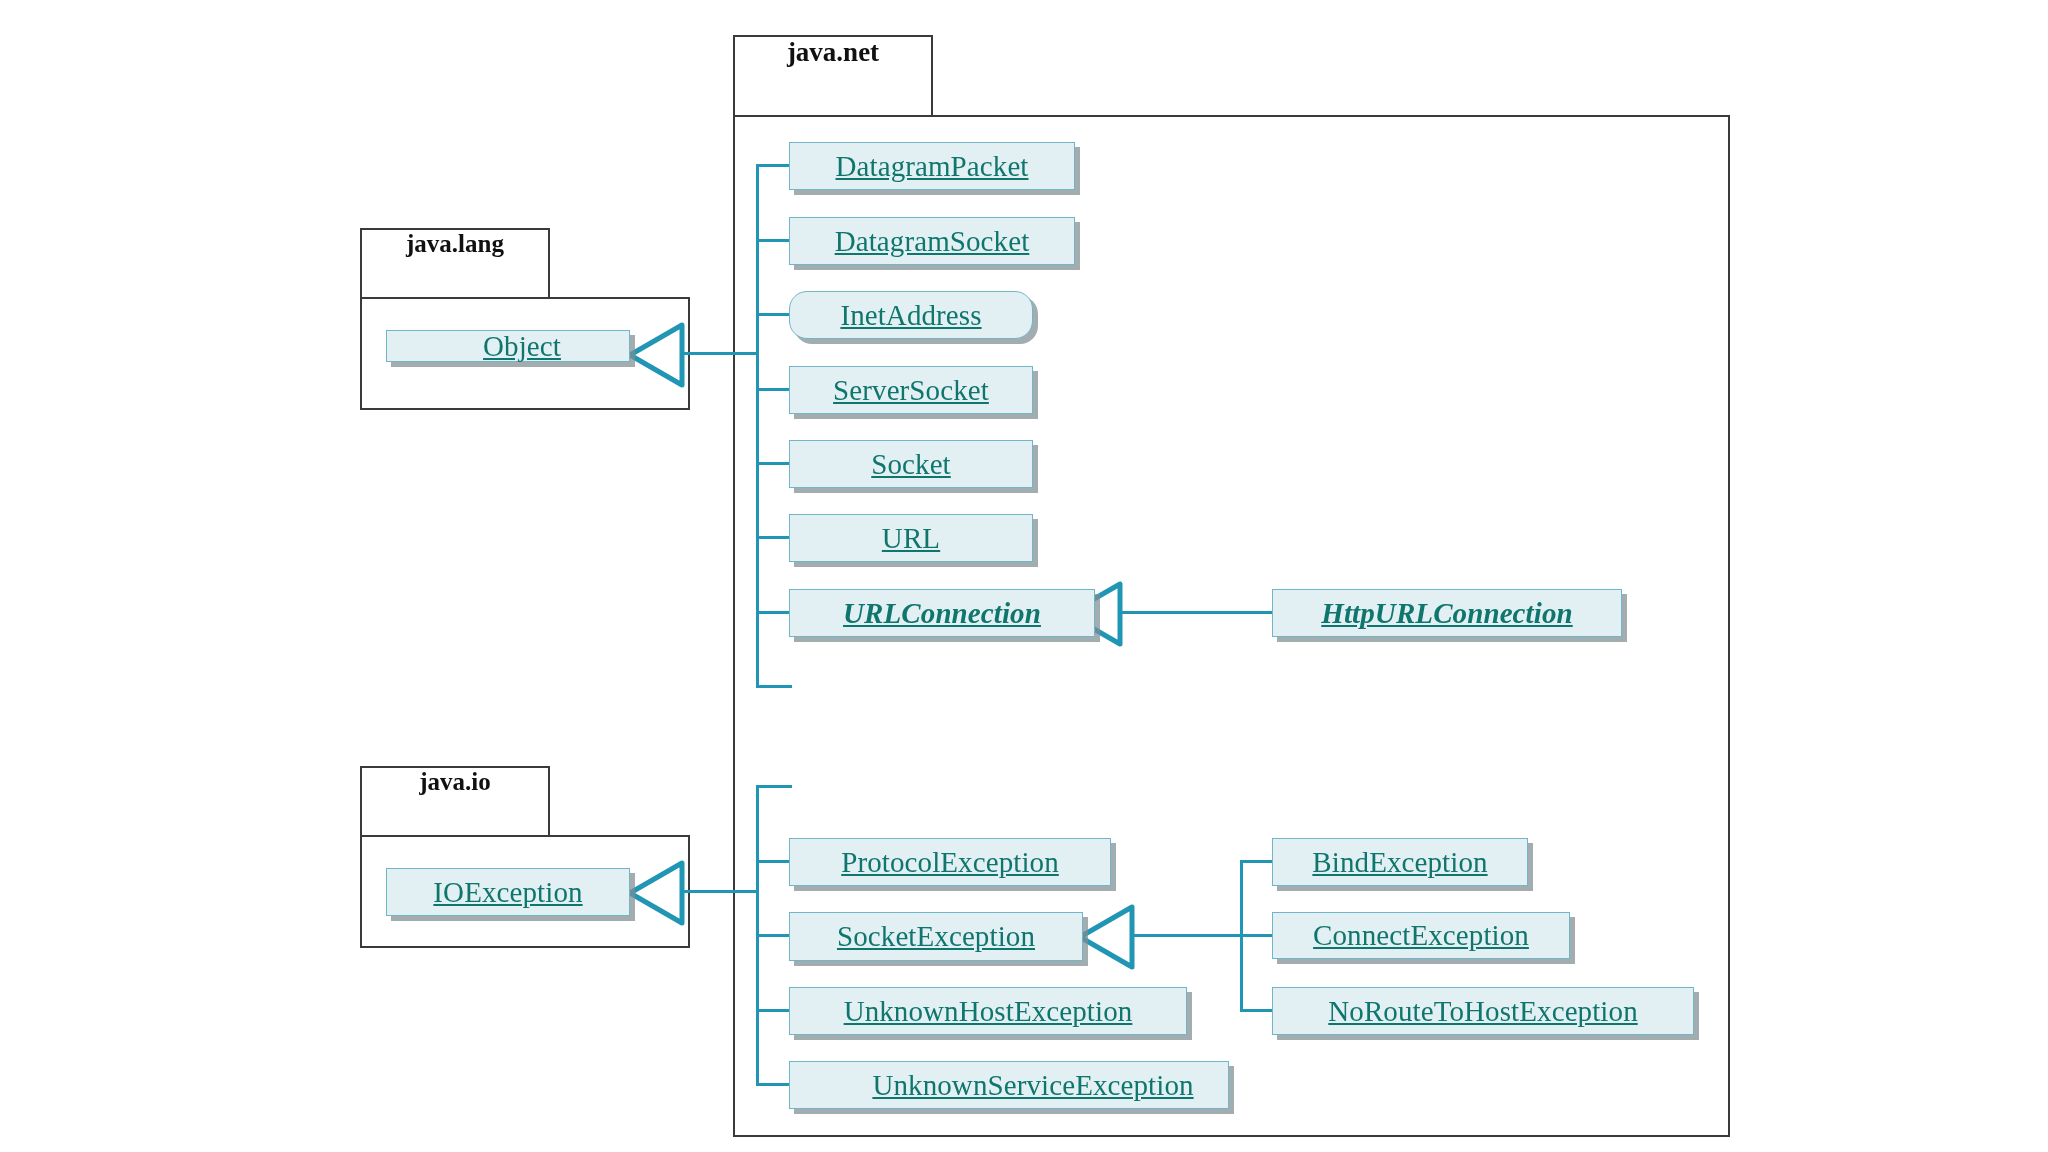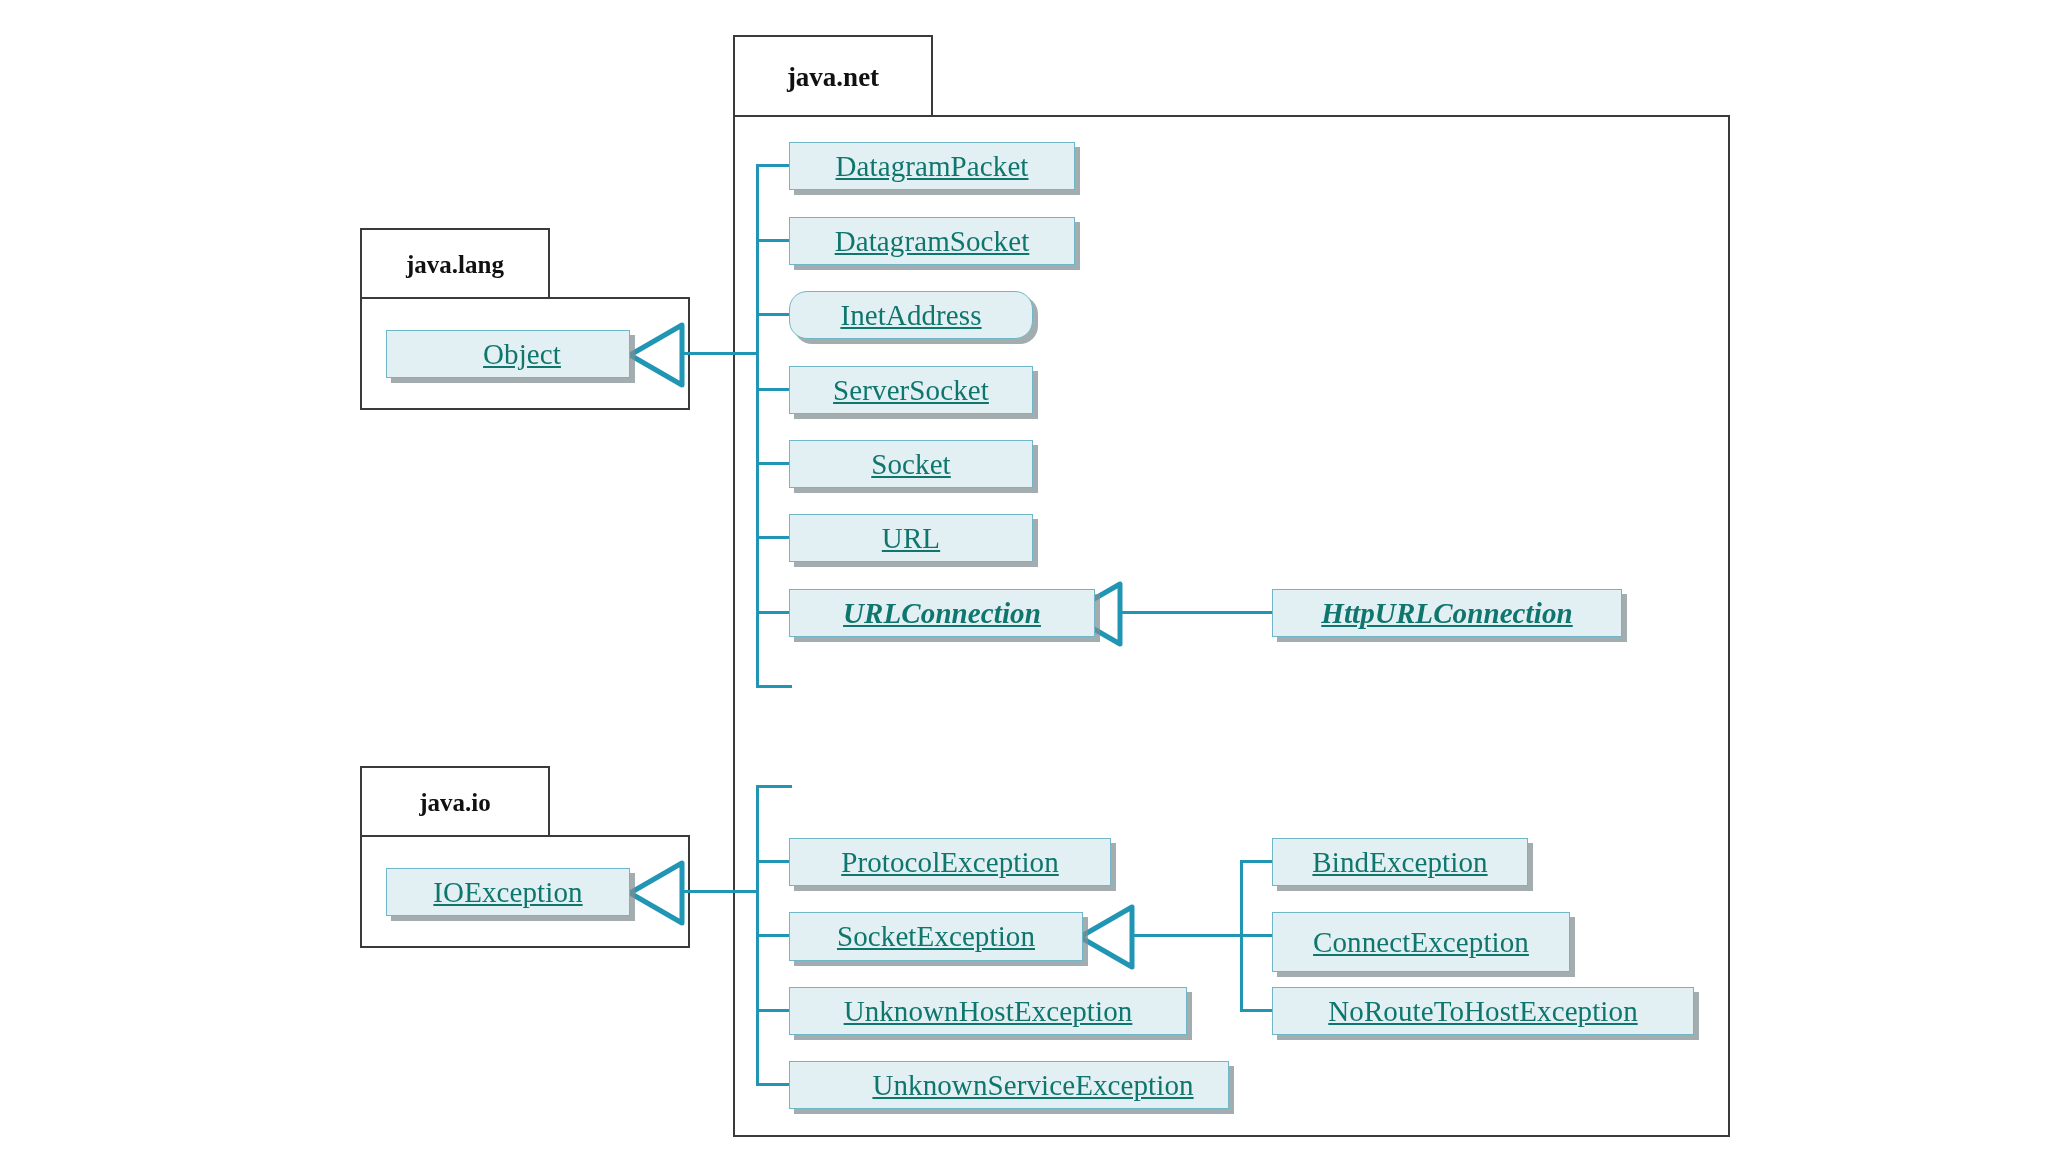--- a/index.html
+++ b/index.html
@@ -17,21 +17,21 @@
   }
 
   
   .pkg-tab {
     position: absolute;
     box-sizing: border-box;
     border: 2px solid #3a3a3a;
     border-bottom: none;
     background: #ffffff;
     display: flex;
-    align-items: center;
+    align-items: flex-start;
     justify-content: center;
     font-weight: bold;
     color: #111111;
     z-index: 6;
   }
   .pkg-body {
     position: absolute;
     box-sizing: border-box;
     border: 2px solid #3a3a3a;
     background: #ffffff;
@@ -92,21 +92,21 @@
     <span>java.lang</span>
   </div>
   <div class="pkg-seam" style="left:360px; top:297px; width:190px; height:2px;"></div>
 
   <div class="pkg-body" style="left:360px; top:835px; width:330px; height:113px;"></div>
   <div class="pkg-tab" style="left:360px; top:766px; width:190px; height:71px; font-size:25px;">
     <span>java.io</span>
   </div>
   <div class="pkg-seam" style="left:360px; top:835px; width:190px; height:2px;"></div>
 
-  <div class="cls" style="left:386px; top:330px; width:244px; height:48px; font-size:29px;padding-left:28px;">
+  <div class="cls" style="left:386px; top:330px; width:244px; height:32px; font-size:29px;padding-left:28px;">
     <span>Object</span>
   </div>
 
   <div class="cls" style="left:386px; top:868px; width:244px; height:48px; font-size:29px;">
     <span>IOException</span>
   </div>
 
   <div class="cls" style="left:789px; top:142px; width:286px; height:48px; font-size:29px;">
     <span>DatagramPacket</span>
   </div>
@@ -154,21 +154,21 @@
   </div>
 
   <div class="cls" style="left:789px; top:1061px; width:440px; height:48px; font-size:29px;padding-left:48px;">
     <span>UnknownServiceException</span>
   </div>
 
   <div class="cls" style="left:1272px; top:838px; width:256px; height:48px; font-size:29px;">
     <span>BindException</span>
   </div>
 
-  <div class="cls" style="left:1272px; top:912px; width:298px; height:60px; font-size:29px;">
+  <div class="cls" style="left:1272px; top:912px; width:298px; height:47px; font-size:29px;">
     <span>ConnectException</span>
   </div>
 
   <div class="cls" style="left:1272px; top:987px; width:422px; height:48px; font-size:29px;">
     <span>NoRouteToHostException</span>
   </div>
 
   <div class="ln v" style="left:756px; top:164px; width:3px; height:524px;"></div>
 
   <div class="ln h" style="left:756px; top:164px; width:36px; height:3px;"></div>

